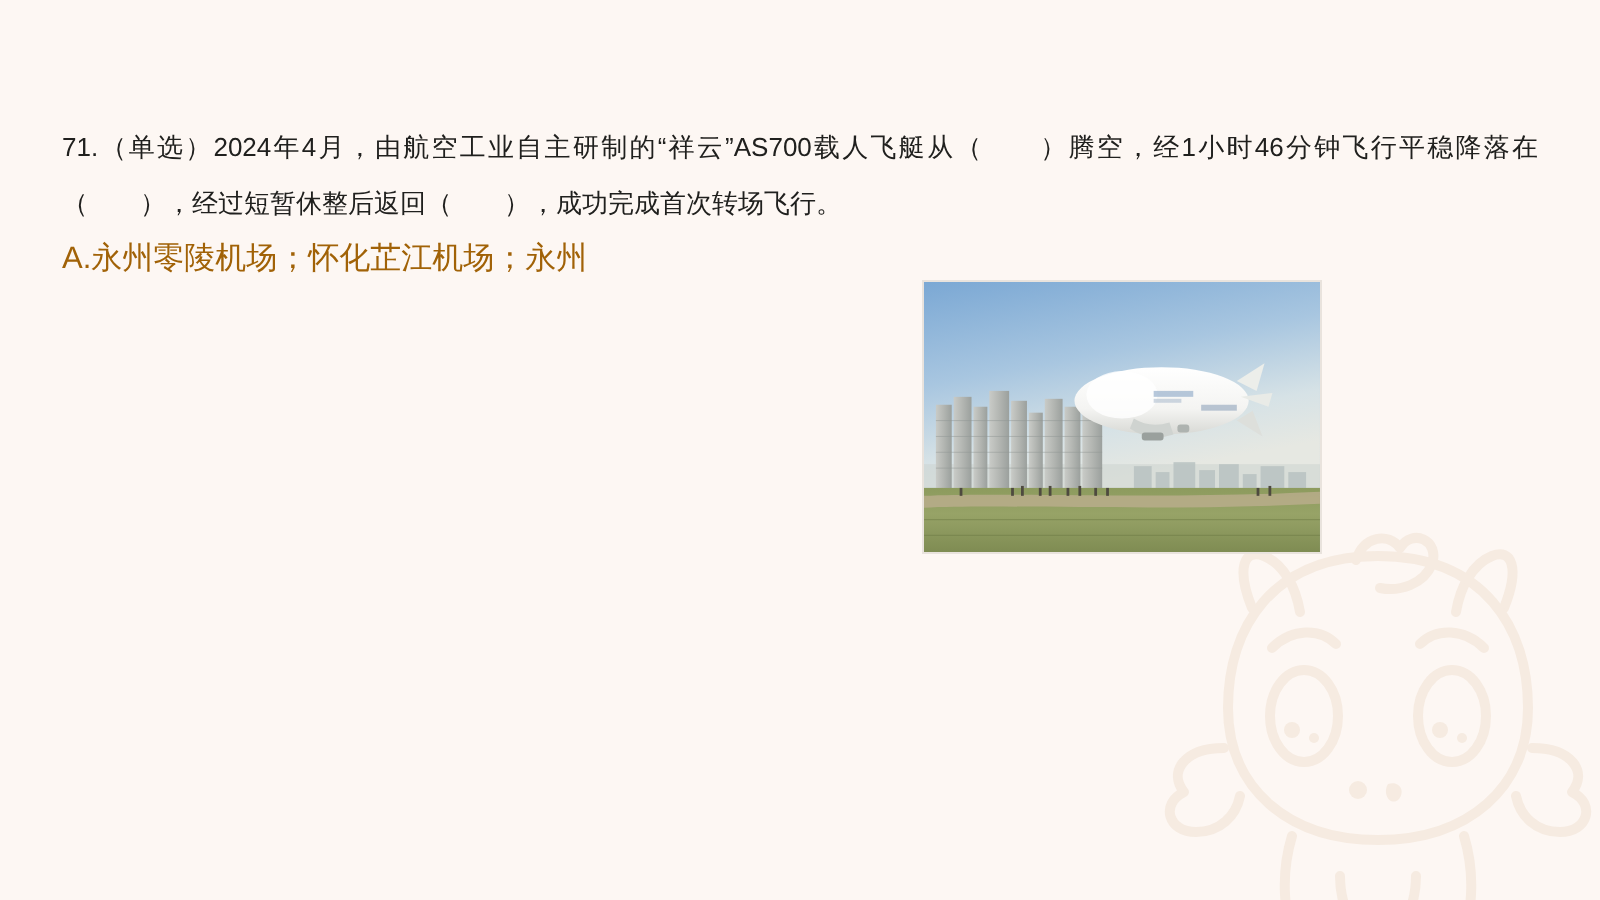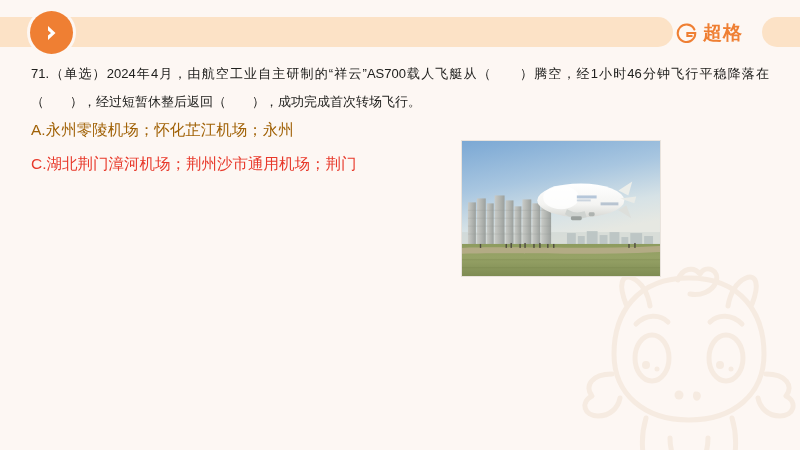--- a/index.html
+++ b/index.html
@@ -178,37 +178,20 @@
       <path d="M38 112 C18 112 10 124 18 134 C6 140 10 154 24 154 C36 154 44 146 46 136"></path>
       <path d="M192 112 C212 112 220 124 212 134 C224 140 220 154 206 154 C194 154 186 146 184 136"></path>
 
       <path d="M72 156 C66 176 68 196 74 210"></path>
       <path d="M158 156 C164 176 162 196 156 210"></path>
       <path d="M96 176 C96 188 100 198 106 204"></path>
       <path d="M134 176 C134 188 130 198 124 204"></path>
     </g>
   </svg>
 
-  <div id="header">
-    <div class="band" id="band-main"></div>
-    <div class="band" id="band-right"></div>
-
-    <div id="play-badge">
-      <svg width="20" height="20" viewBox="0 0 20 20" xmlns="http://www.w3.org/2000/svg">
-        <path d="M6 3 L13.5 10 L6 17 L6 12.5 L9 10 L6 7.5 Z" fill="#ffffff"></path>
-      </svg>
-    </div>
-
-    <div id="logo">
-      <svg id="logo-mark" viewBox="0 0 24 24" xmlns="http://www.w3.org/2000/svg">
-        <path d="M21 8.5 A10 10 0 1 0 22 12.6 L13 12.6 L13 16 L18 16" fill="none" stroke="#ef7f33" stroke-width="2.4" stroke-linecap="round"></path>
-      </svg>
-      <span id="logo-text">超格</span>
-    </div>
-  </div>
 
   <div id="photo-frame">
     <svg id="photo" viewBox="0 0 200 137" preserveAspectRatio="none" xmlns="http://www.w3.org/2000/svg">
       <defs>
         <linearGradient id="sky" x1="0" y1="0" x2="0.35" y2="1">
           <stop offset="0%" stop-color="#7ba8d4"></stop>
           <stop offset="45%" stop-color="#a8c6e0"></stop>
           <stop offset="78%" stop-color="#d6e2e6"></stop>
           <stop offset="100%" stop-color="#e6e8e2"></stop>
         </linearGradient>
@@ -301,17 +284,16 @@
         <path d="M0 120 H200 M0 128 H200"></path>
       </g>
     </svg>
   </div>
 
   <div id="content">
     <div id="question">71.（单选）2024年4月，由航空工业自主研制的“祥云”AS700载人飞艇从（　　）腾空，经1小时46分钟飞行平稳降落在（　　），经过短暂休整后返回（　　），成功完成首次转场飞行。</div>
 
     <div class="options">
       <div class="option">A.永州零陵机场；怀化芷江机场；永州</div>
-      <div class="option correct">C.湖北荆门漳河机场；荆州沙市通用机场；荆门</div>
     </div>
   </div>
 
 </div>
 
 </body></html>

